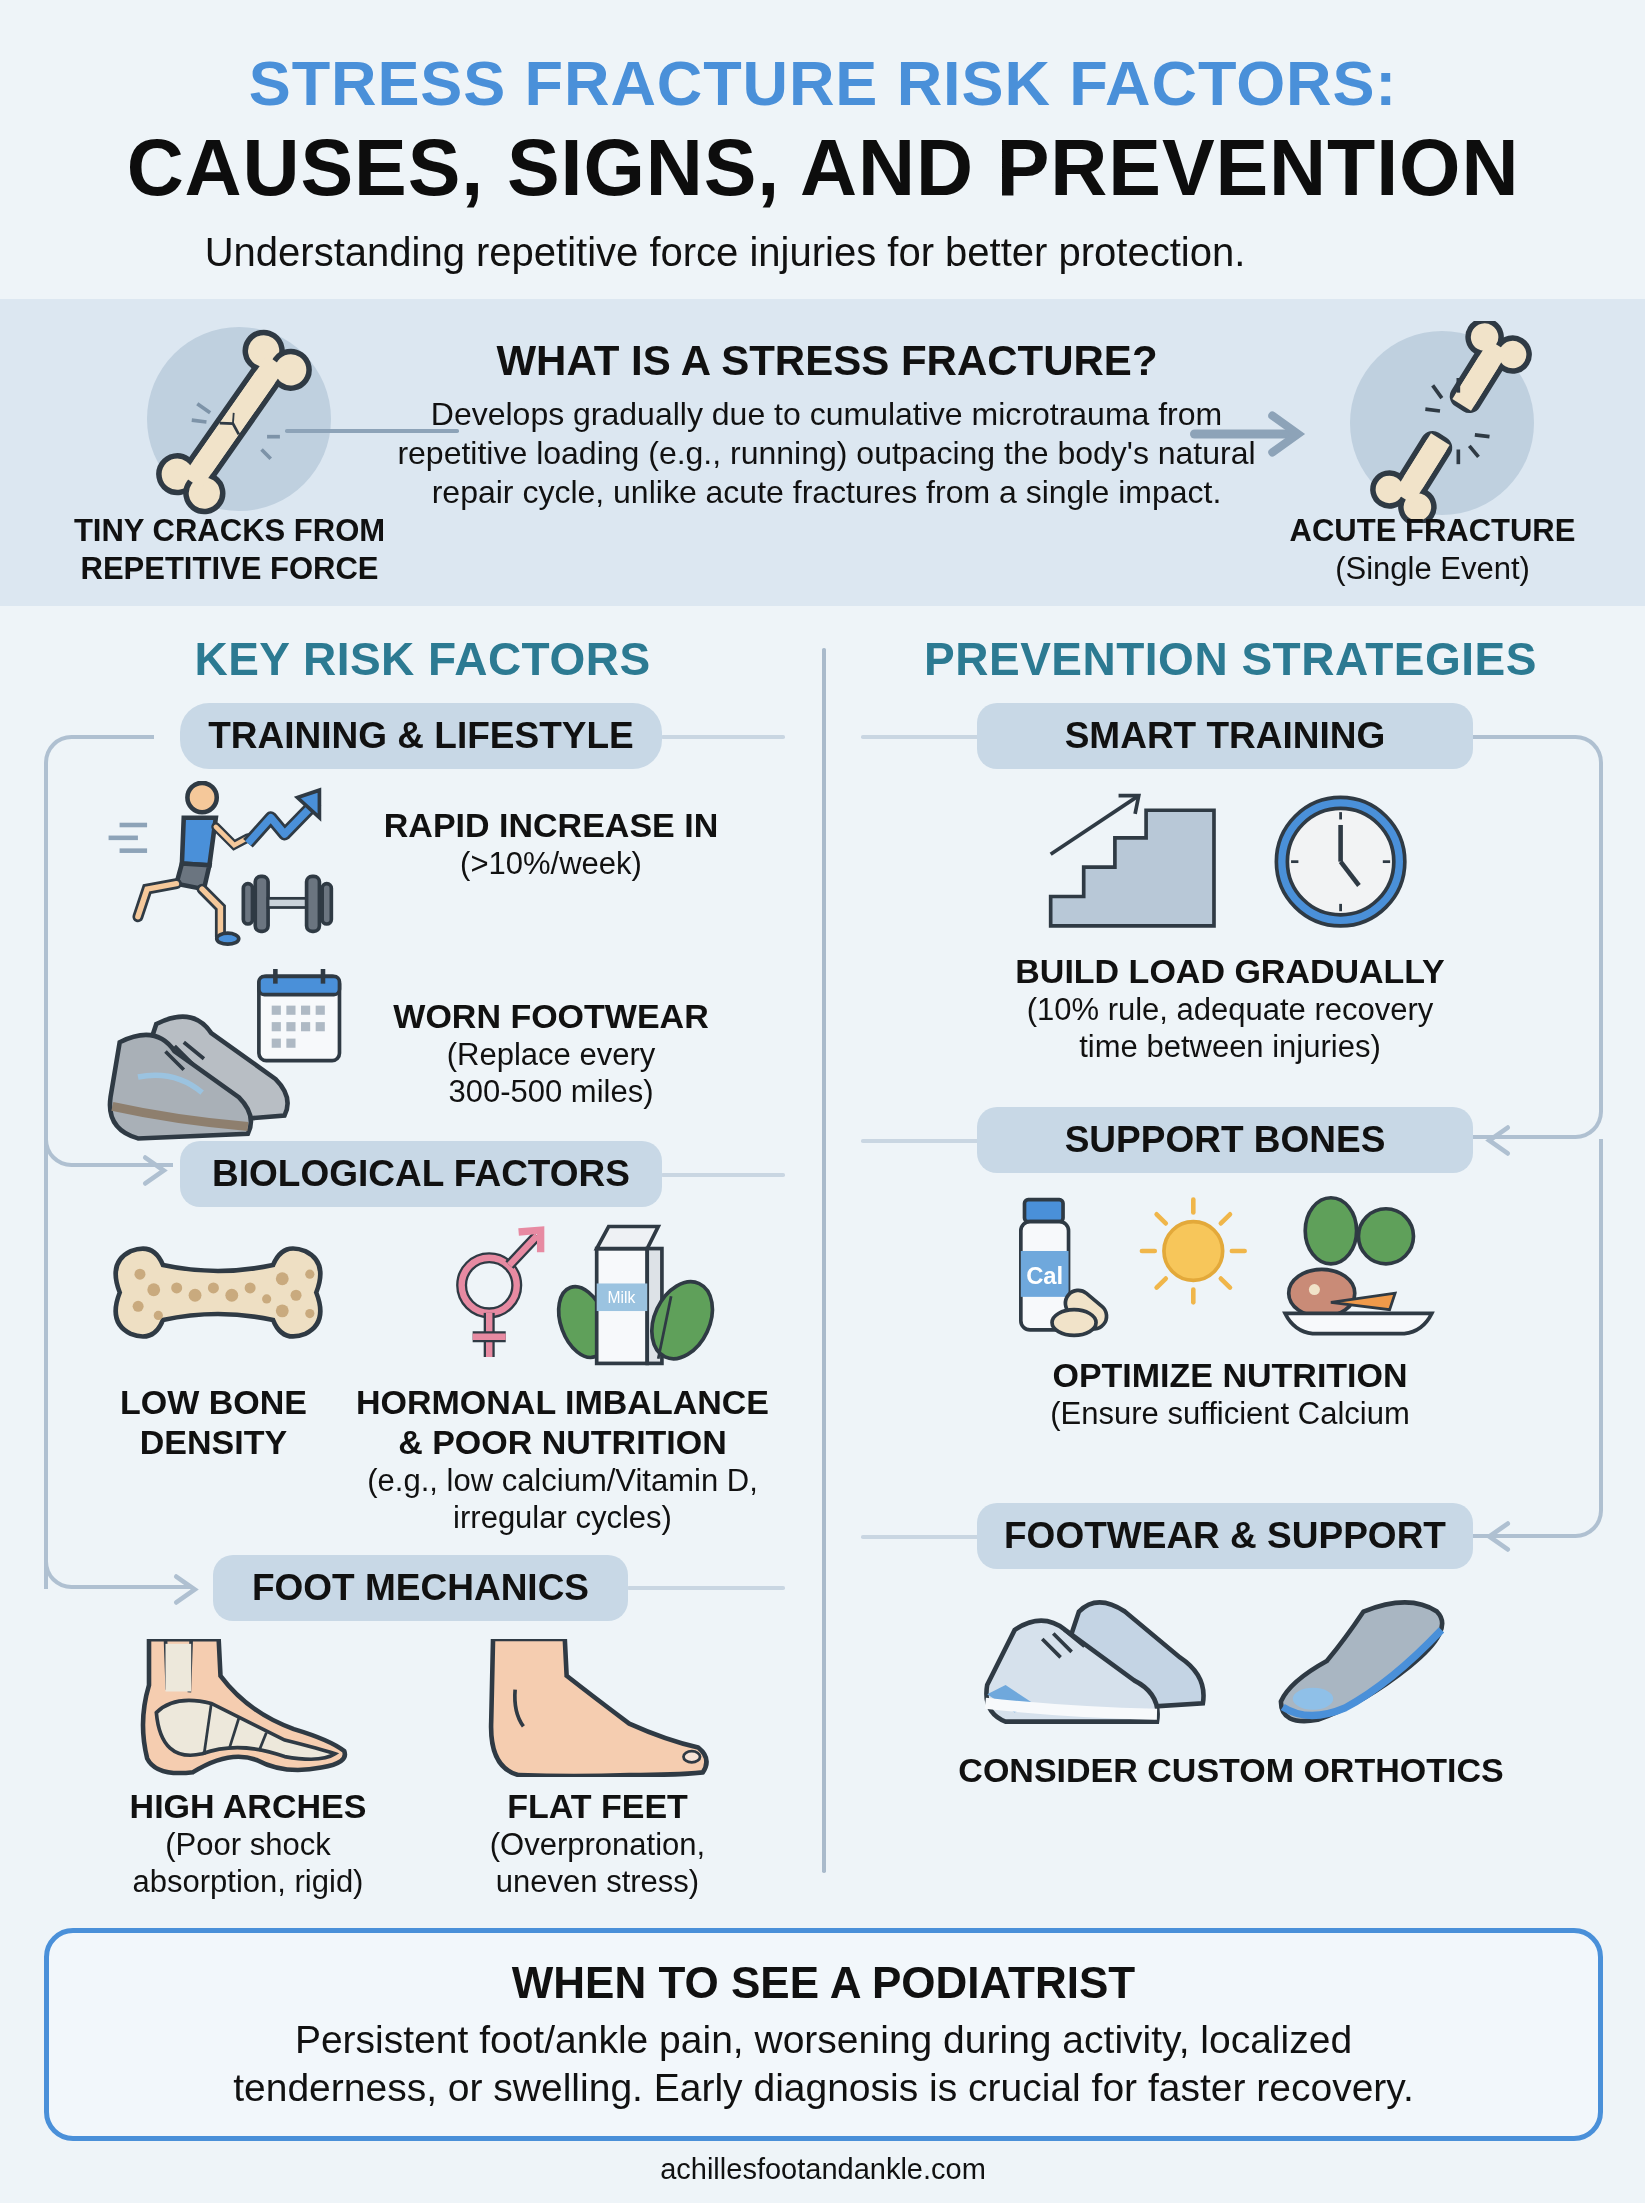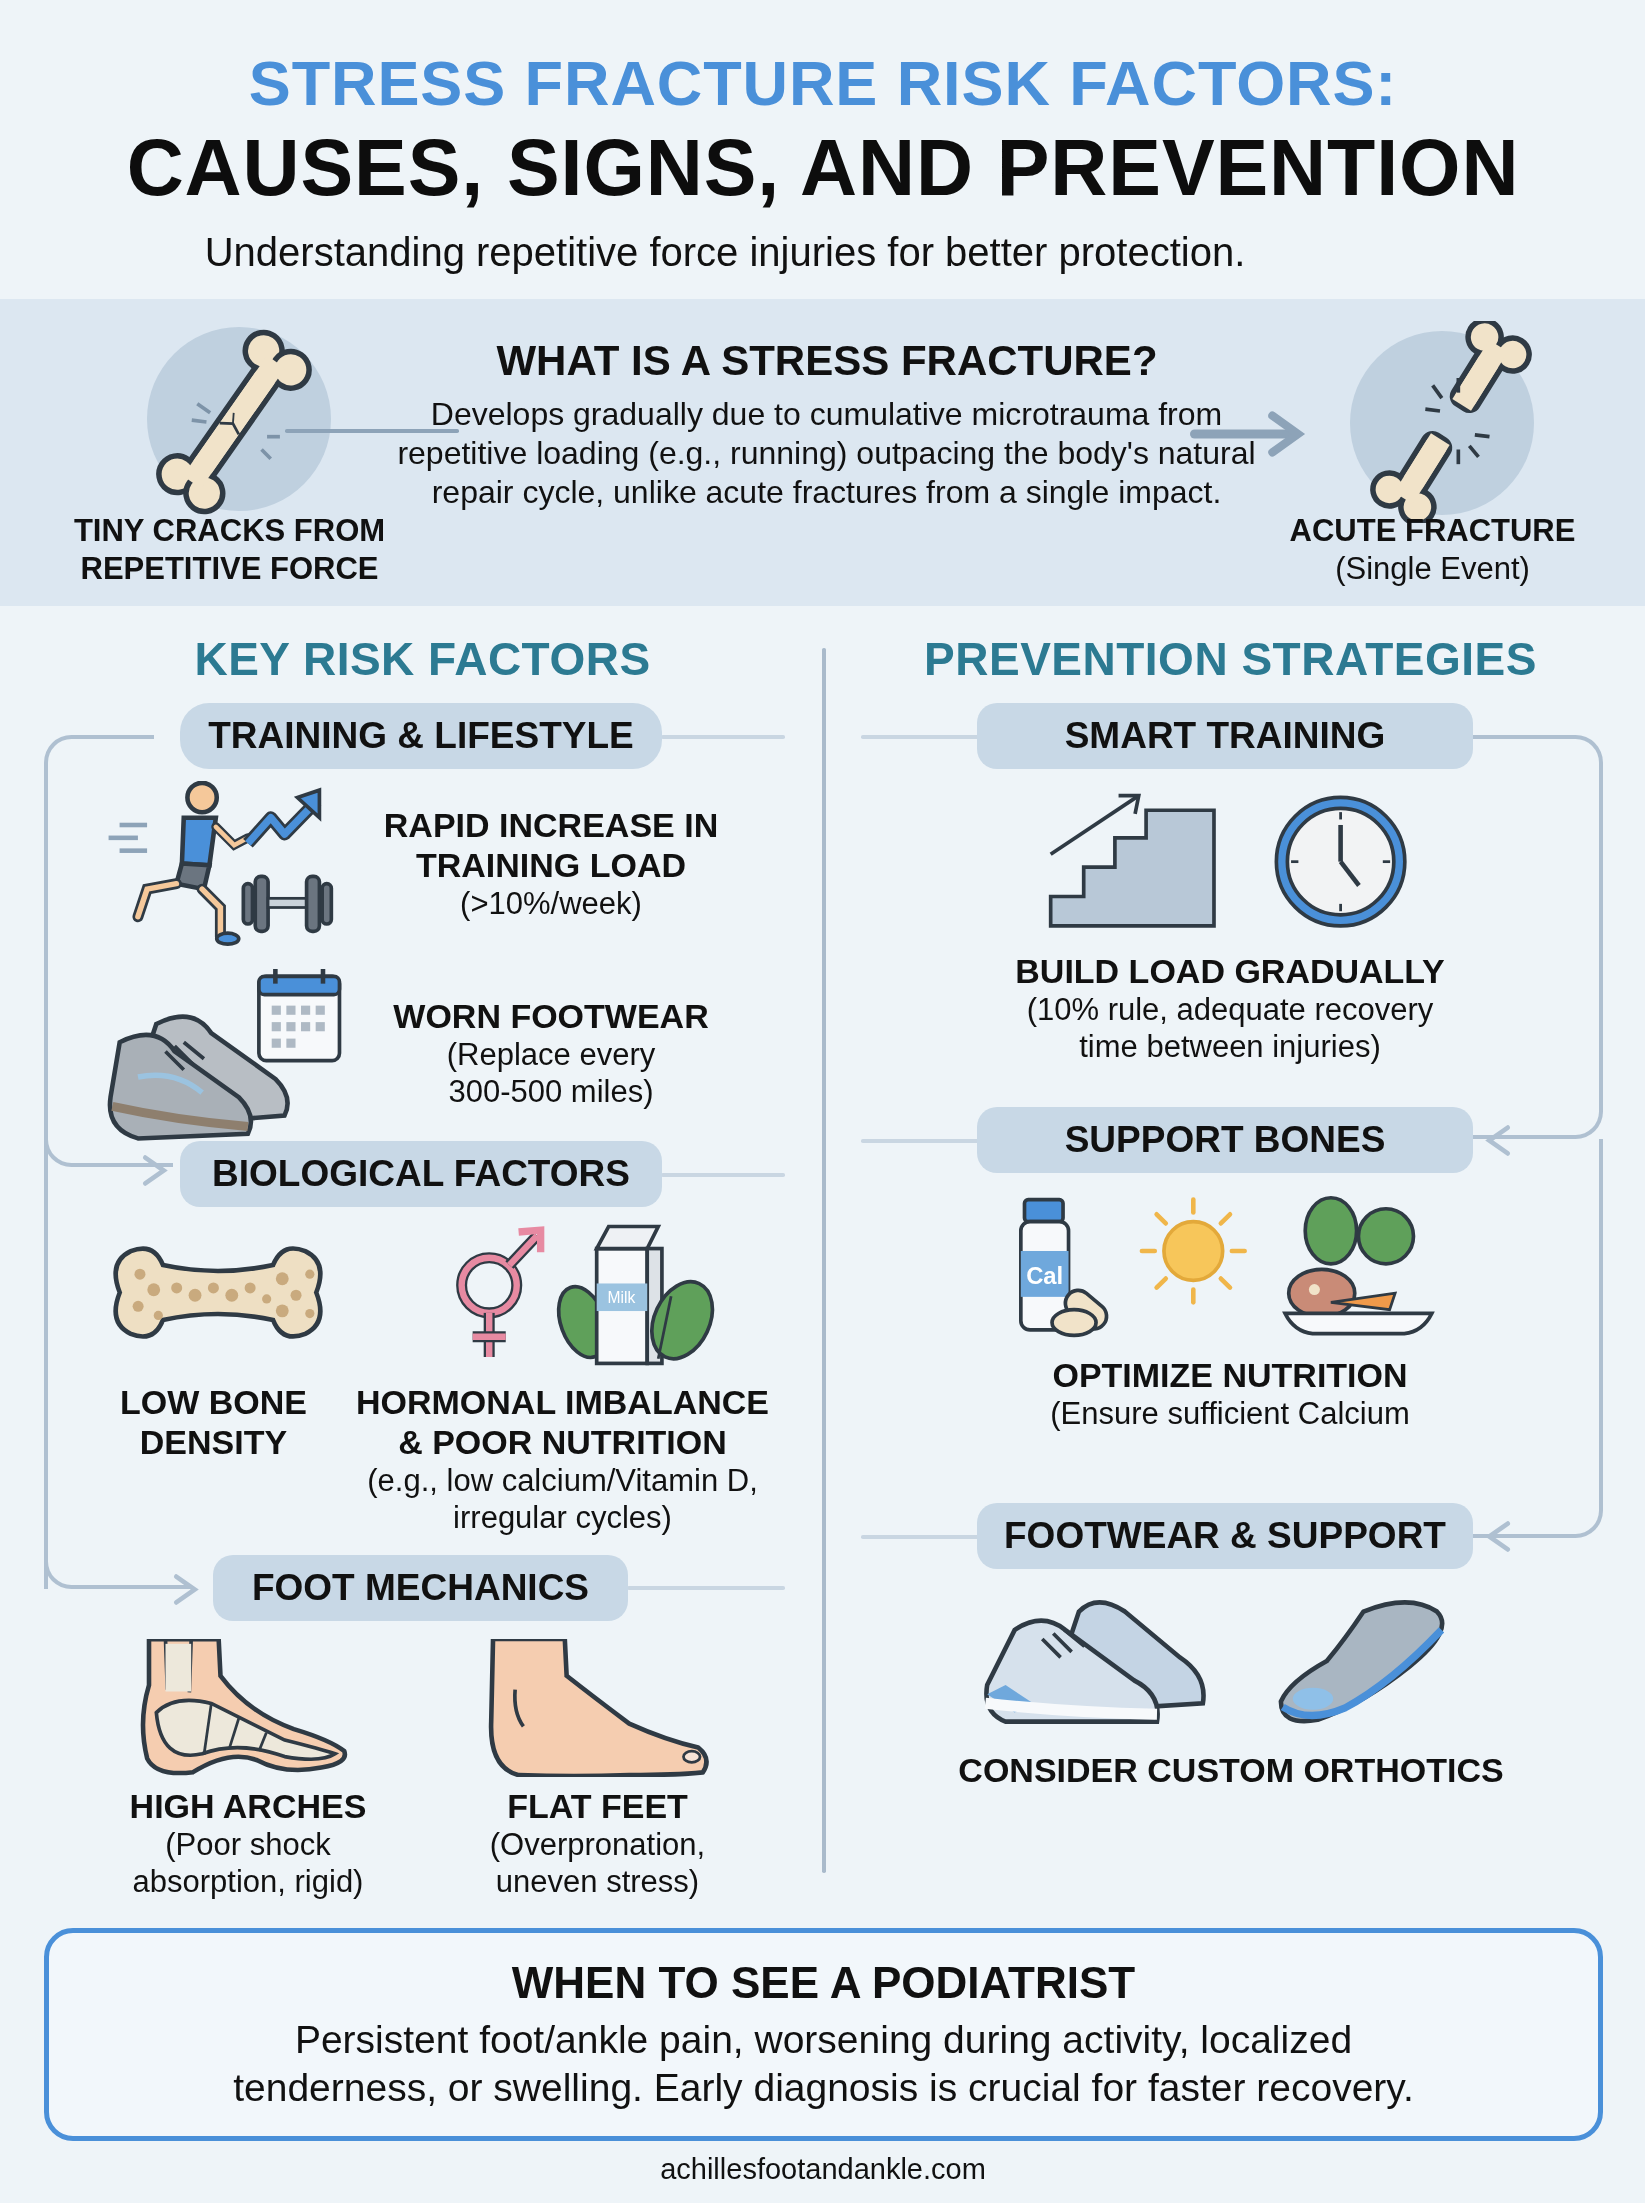--- a/index.html
+++ b/index.html
@@ -211,21 +211,20 @@
     <polygon points="238,10 238,40 214,18" fill="#4A90D9" stroke="#2F3A44" stroke-width="4"></polygon>
     <rect x="155" y="112" width="10" height="44" rx="5" fill="#6B7580" stroke="#2F3A44" stroke-width="4"></rect>
     <rect x="168" y="104" width="14" height="60" rx="6" fill="#6B7580" stroke="#2F3A44" stroke-width="4"></rect>
     <rect x="182" y="128" width="42" height="10" fill="#C9D2DA" stroke="#2F3A44" stroke-width="3"></rect>
     <rect x="224" y="104" width="14" height="60" rx="6" fill="#6B7580" stroke="#2F3A44" stroke-width="4"></rect>
     <rect x="241" y="112" width="10" height="44" rx="5" fill="#6B7580" stroke="#2F3A44" stroke-width="4"></rect>
   </svg>
 </div>
 <div class="abs center" style="left:349px; width:404px; top:805px;">
   <div class="item-title">RAPID INCREASE IN</div>
-  <div class="item-title">TRAINING LOAD</div>
   <div class="item-sub">(&gt;10%/week)</div>
 </div>
 
 <div class="abs" style="left:101px; top:969px;">
   <svg width="248" height="174" viewBox="0 0 270 190">
     <rect x="172" y="8" width="88" height="92" rx="8" fill="#F7F9FB" stroke="#2F3A44" stroke-width="4"></rect>
     <rect x="172" y="8" width="88" height="20" rx="6" fill="#4A90D9" stroke="#2F3A44" stroke-width="4"></rect>
     <line x1="190" y1="0" x2="190" y2="16" stroke="#2F3A44" stroke-width="5"></line>
     <line x1="242" y1="0" x2="242" y2="16" stroke="#2F3A44" stroke-width="5"></line>
     <g fill="#AEB9C4">

